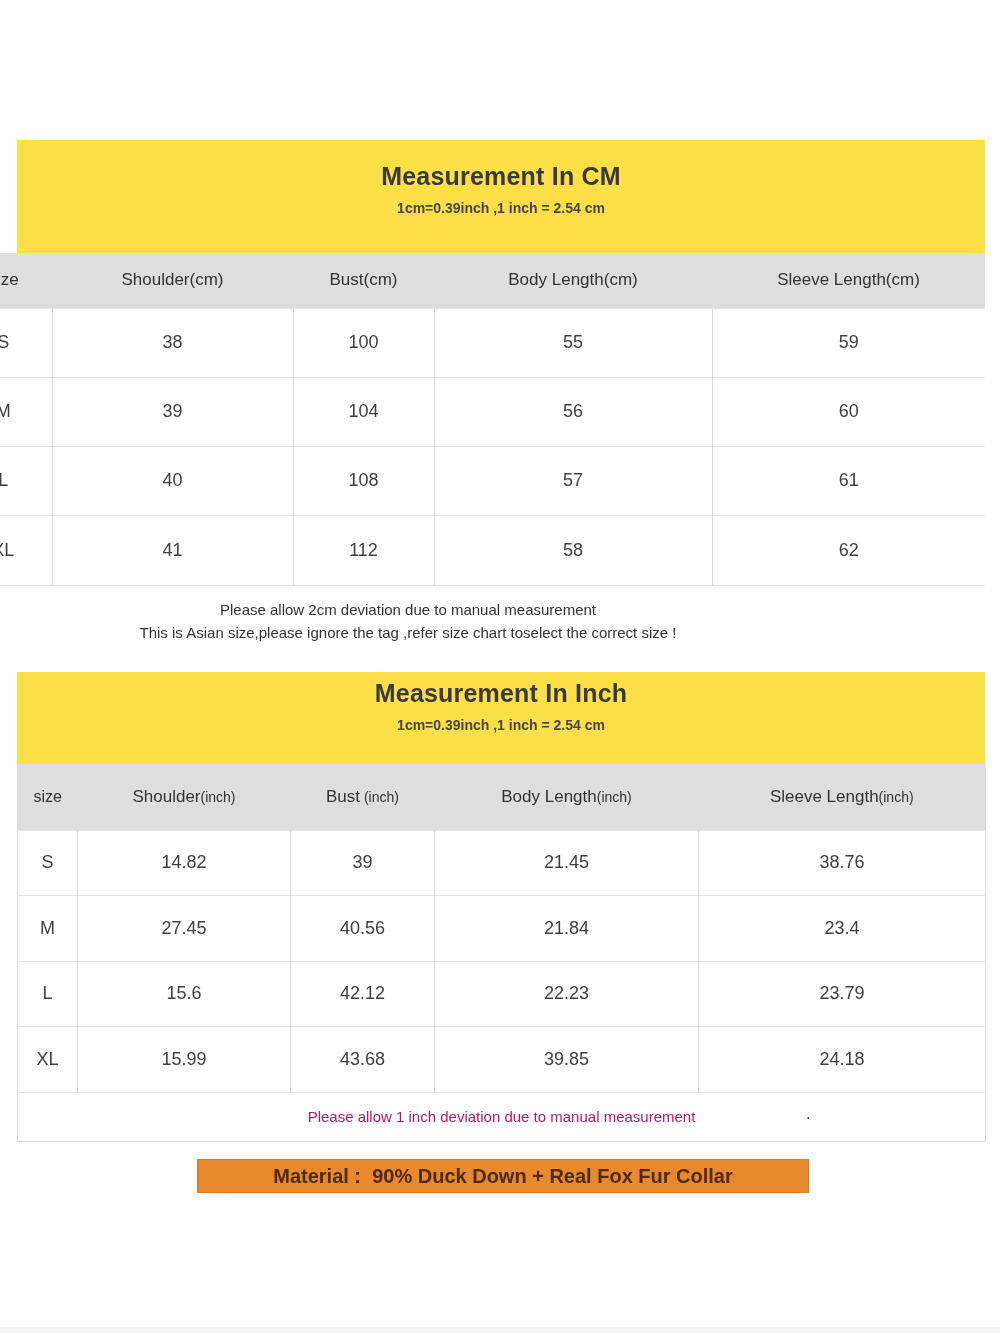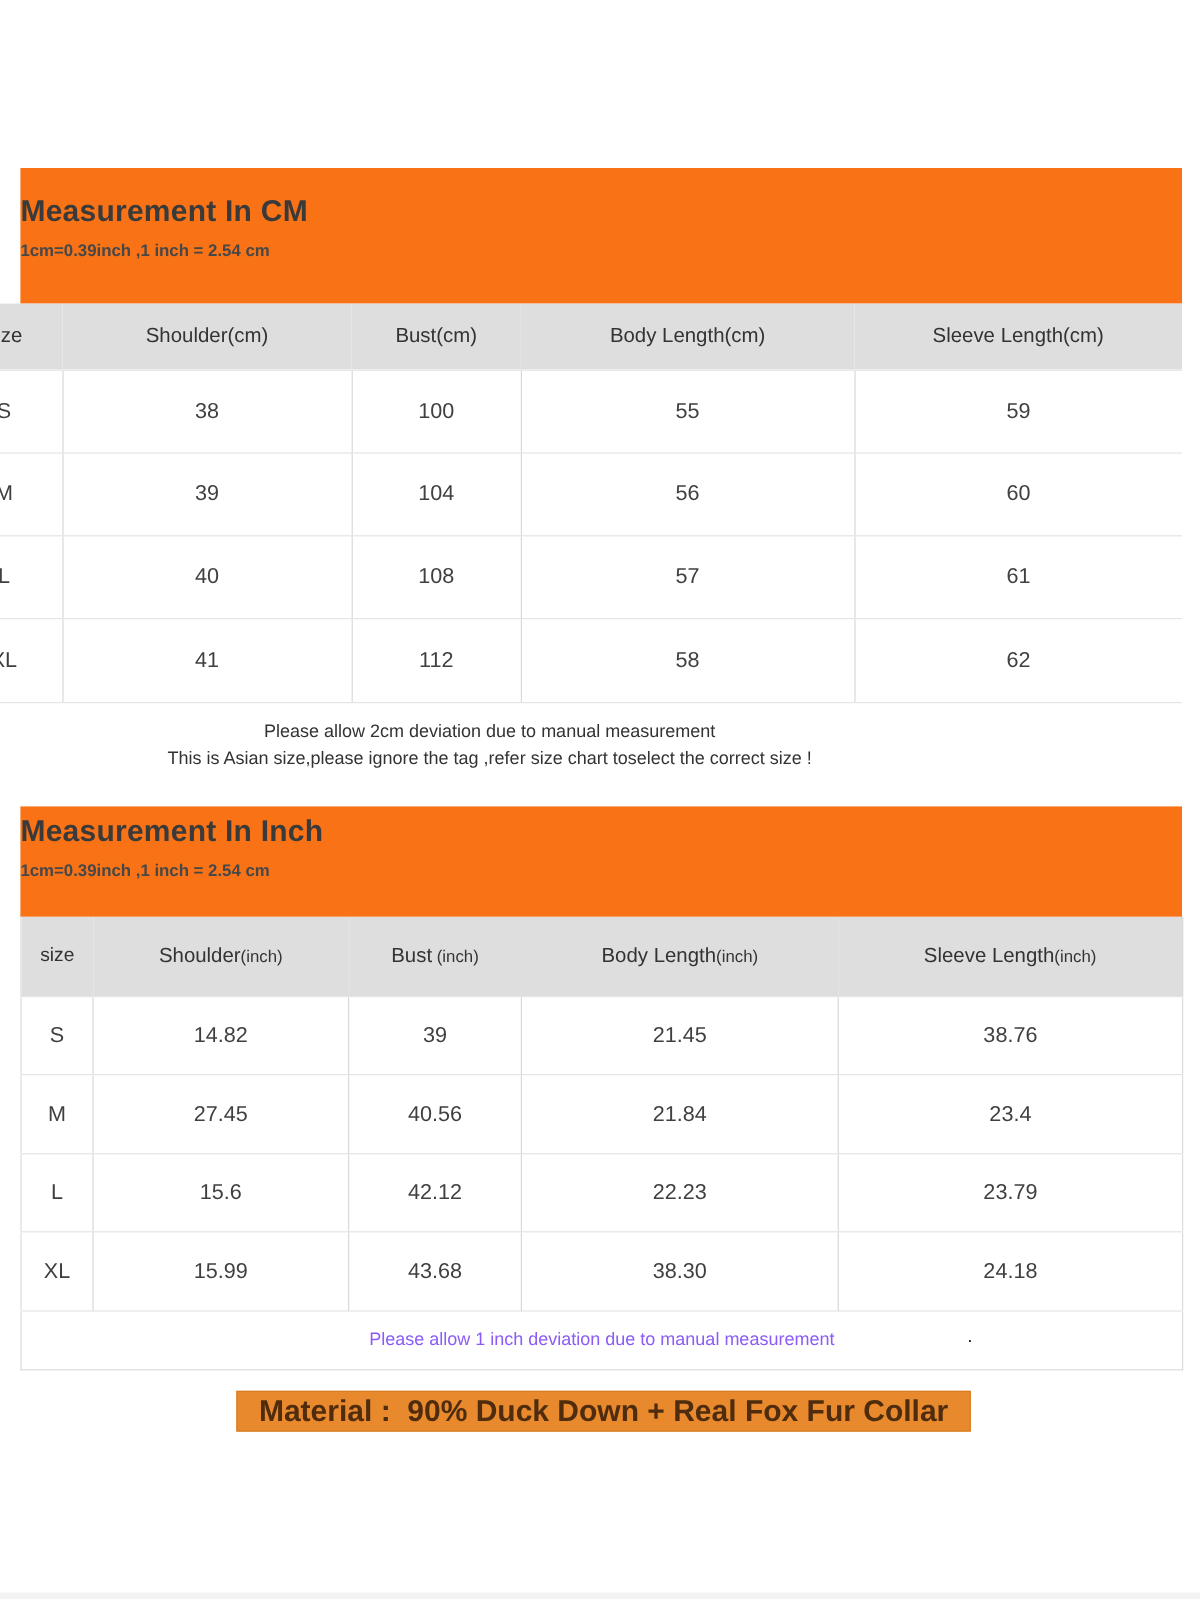--- a/index.html
+++ b/index.html
@@ -4,21 +4,21 @@
 <style>
   * { margin:0; padding:0; box-sizing:border-box; }
   html,body { background:#ffffff; }
   body { font-family:"Liberation Sans", sans-serif; }
   .canvas {
     position:relative; width:1000px; height:1333px;
     background:#ffffff; overflow:hidden; margin:0 auto;
   }
   
   .gray-box {
-    position:absolute; background:#f97316; text-align:left;
+    position:absolute; background:#fde047; text-align:center;
   }
   .tbl-title {
     font-size:25px; font-weight:700; color:#3a3a3a; letter-spacing:0.2px;
   }
   .tbl-sub {
     font-size:14px; font-weight:600; color:#474747; margin-top:9px;
   }
   .gray-box.cm { left:17px; top:140px; width:968px; height:113px; padding-top:22px; }
   .gray-box.inch { left:17px; top:672px; width:968px; height:92px; padding-top:7px; }
 
@@ -40,36 +40,36 @@
   .tbl-inch { left:17px; top:764px; width:968px;
               border:1px solid #dcdcdc; border-top:none; }
   .tbl-inch thead tr { height:66px; }
   .tbl-inch thead th { font-size:17px; }
   .tbl-inch thead th.size-h { font-size:16px; }
   .tbl-inch tbody tr { height:65px; }
   .tbl-inch tbody tr.r2, .tbl-inch tbody tr.r4 { height:66px; }
   .tbl-inch tbody td { border-top:1px solid #e4e4e4; }
   .tbl-inch tbody td + td { border-left:1px solid #d9d9d9; }
   .tbl-inch tr.note-row { height:49px; }
-  .tbl-inch tr.note-row td { border-top:1px solid #e4e4e4; font-size:15px; color:#8b5cf6; }
+  .tbl-inch tr.note-row td { border-top:1px solid #e4e4e4; font-size:15px; color:#be185d; }
 
   
   .notes-cm {
     position:absolute; left:0; top:598px; width:816px;
     text-align:center; font-size:15px; color:#333333; line-height:23px;
   }
   
   .stray-dot {
     position:absolute; left:806px; top:1105px; font-size:16px; color:#222222;
   }
   
   .banner {
     position:absolute; left:197px; top:1159px; width:612px; height:34px;
     background:#e8892e; border:1px solid #d67d24;
-    color:#4e2c0d; font-size:25px; font-weight:700;
+    color:#4e2c0d; font-size:20px; font-weight:700;
     text-align:center; line-height:32px; white-space:pre;
   }
   
   .footer-strip {
     position:absolute; left:0; top:1327px; width:1000px; height:6px;
     background:#f3f3f3;
   }
 </style>
 </head>
 <body>
@@ -176,21 +176,21 @@
         <td>L</td>
         <td>15.6</td>
         <td>42.12</td>
         <td>22.23</td>
         <td>23.79</td>
       </tr>
       <tr class="r4">
         <td>XL</td>
         <td>15.99</td>
         <td>43.68</td>
-        <td>38.30</td>
+        <td>39.85</td>
         <td>24.18</td>
       </tr>
       <tr class="note-row">
         <td colspan="5">Please allow 1 inch deviation due to manual measurement</td>
       </tr>
     </tbody>
   </table>
 
   <span class="stray-dot">.</span>
 

